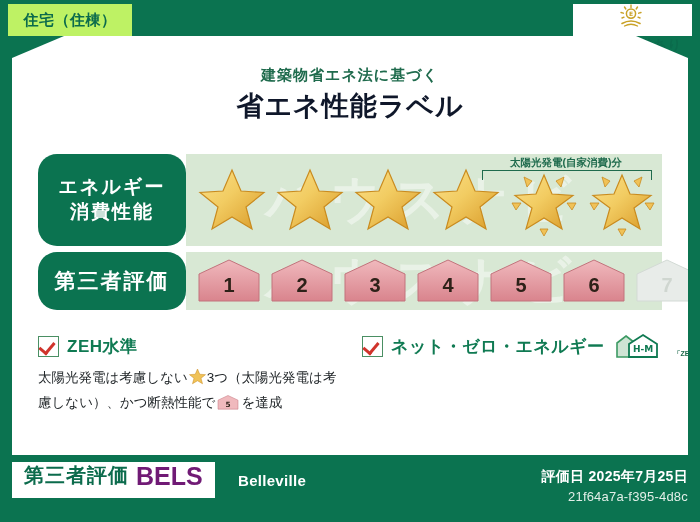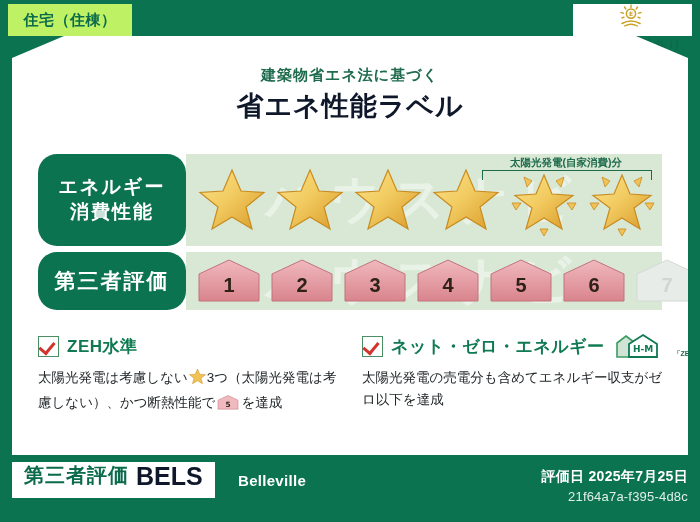--- a/index.html
+++ b/index.html
@@ -118,21 +118,21 @@
   .zehm-mark{display:inline-flex;align-items:flex-end;gap:15px;vertical-align:-6px;margin-left:2px;}
   .zehm-tag{font-size:7px;color:#1f6b4d;font-weight:bold;white-space:nowrap;}
 
   
   .footer-rule{position:absolute;left:12px;top:452px;width:676px;height:3px;background:#ffffff;}
   .bels-chip{
     position:absolute;left:12px;top:462px;height:36px;background:#ffffff;
     display:flex;padding:0 12px;gap:7px;
   }
   .bels-jp{font-size:20px;font-weight:bold;color:#0b6b4c;letter-spacing:1px;}
-  .bels-en{font-size:25px;font-weight:bold;color:#0f172a;letter-spacing:0;}
+  .bels-en{font-size:25px;font-weight:bold;color:#701a75;letter-spacing:0;}
   .brand{position:absolute;left:238px;top:472px;font-size:15px;color:#ffffff;letter-spacing:.3px;font-weight:bold;}
   .eval-date{position:absolute;right:12px;top:468px;font-size:14px;color:#ffffff;font-weight:bold;letter-spacing:.3px;padding-left:44px;}
   .eval-id{position:absolute;right:12px;top:489px;font-size:13px;color:#e2efe8;letter-spacing:.2px;}
 </style>
 </head>
 <body>
 
 <div id="label-root">
 
   <div class="top-band"></div>
@@ -314,21 +314,20 @@
         <span class="crit-title">ネット・ゼロ・エネルギー</span>
         <span class="zehm-mark">
           <svg width="44" height="26" viewBox="0 0 44 26">
             <polygon points="11,3 20,10 20,24 2,24 2,10" fill="#cfe4d4" stroke="#3c9a63" stroke-width="1.6"></polygon>
             <polygon points="28,2 42,11 42,24 14,24 14,11" fill="#ffffff" stroke="#0f7a52" stroke-width="1.8"></polygon>
             <text x="28" y="19" font-size="9" font-weight="bold" fill="#0f7a52" text-anchor="middle" font-family="DejaVu Sans, sans-serif">H-M</text>
           </svg>
           <span class="zehm-tag">「ZEH-M」</span>
         </span>
       </div>
-      <div class="crit-body">太陽光発電の売電分も含めてエネルギー収支がゼロ以下を達成</div>
     </div>
 
   </div>
 
   <div class="footer-rule"></div>
 
   <div class="bels-chip">
     <span class="bels-jp">第三者評価</span>
     <span class="bels-en">BELS</span>
   </div>

